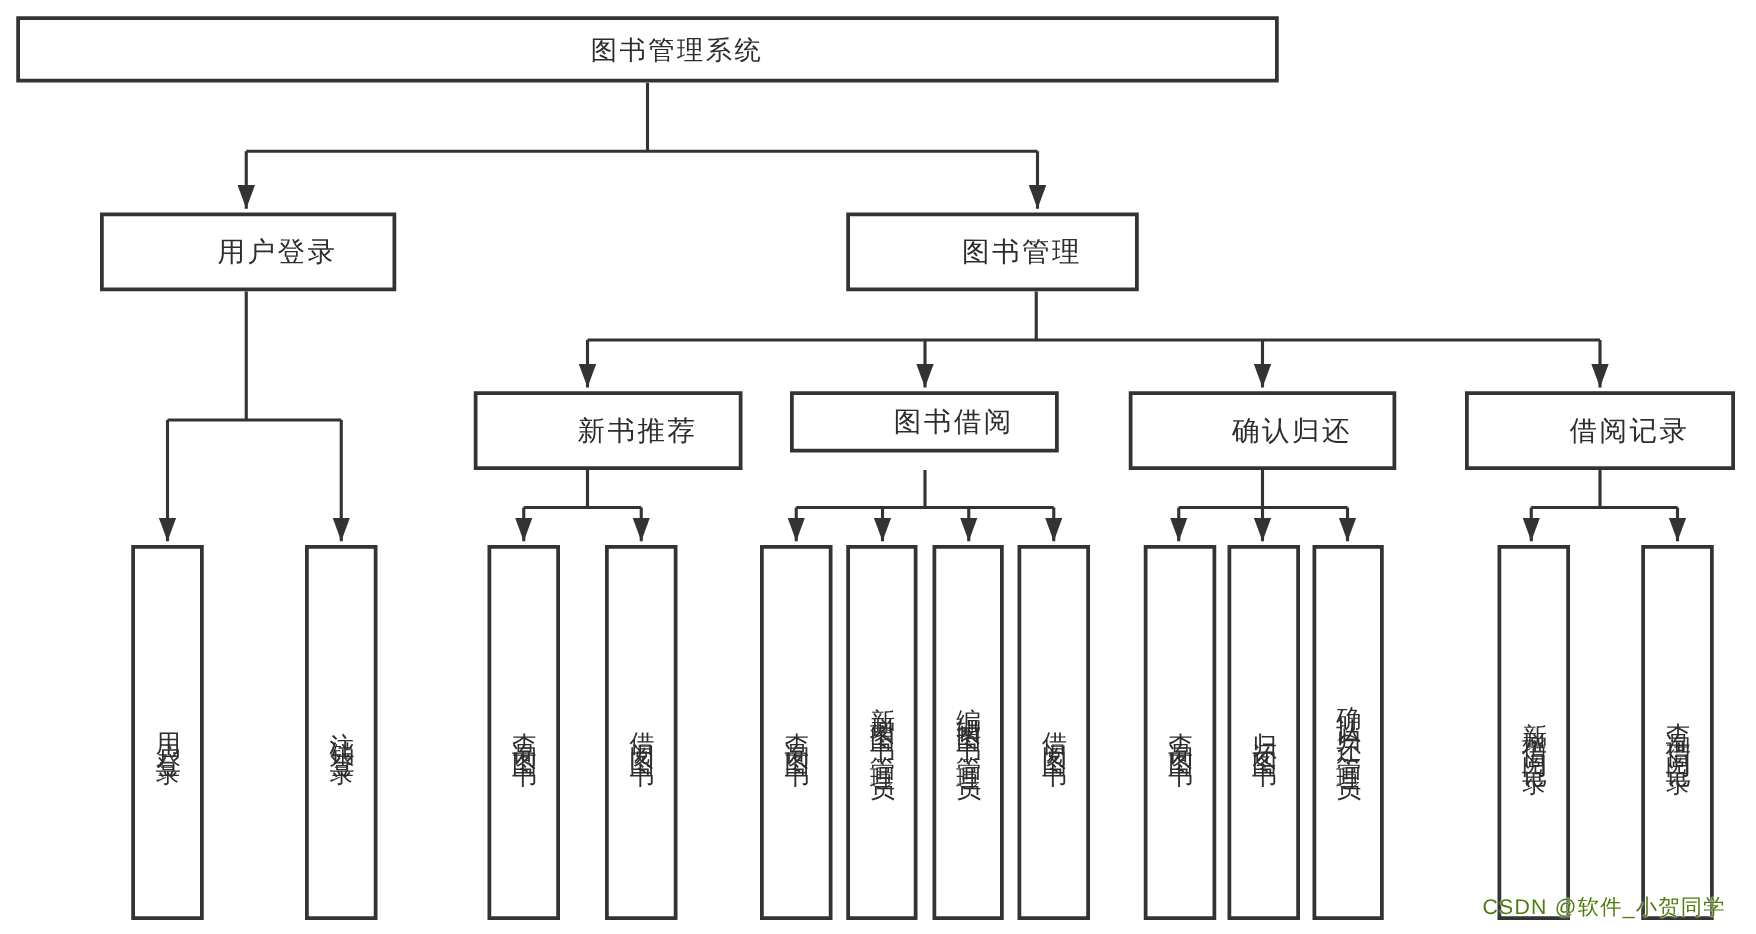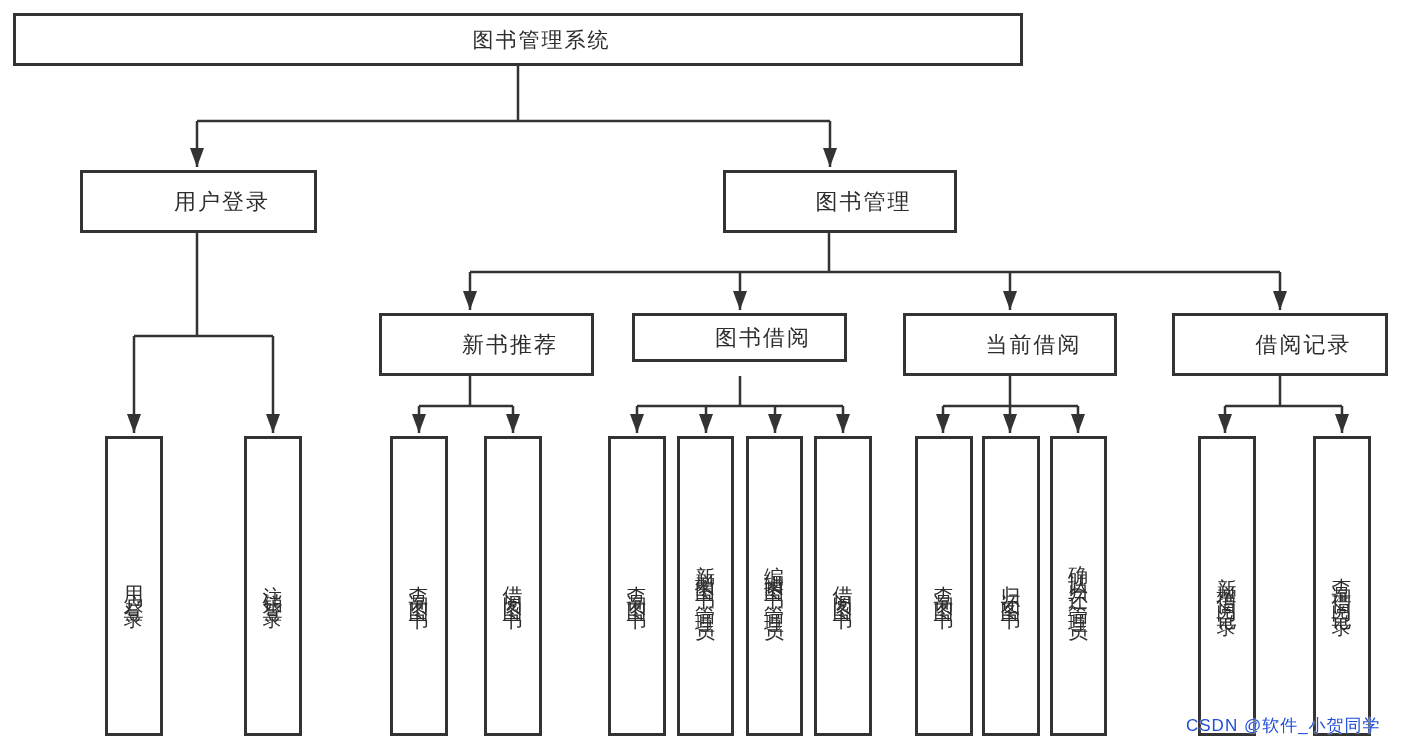--- a/index.html
+++ b/index.html
@@ -57,21 +57,21 @@
     letter-spacing: 8px;
     white-space: nowrap;
   }
   #watermark {
     position: absolute;
     left: 1186px;
     top: 714px;
     z-index: 3;
     font-size: 17px;
     letter-spacing: 1px;
-    color: #1d4ed8;
+    color: #4d7c0f;
     text-shadow: 0 0 2px #ffffff, 0 0 1px #ffffff;
     white-space: nowrap;
   }
 </style>
 </head>
 <body>
 
 <div id="stage">
 
   <svg id="wires" width="1405" height="747" viewBox="0 0 1405 747">
@@ -117,32 +117,32 @@
     </g>
   </svg>
 
   <div class="hbox root" style="left:13px; top:13px; width:1010px; height:53px">
     <span>图书管理系统</span>
   </div>
 
   <div class="hbox" style="left:80px; top:170px; width:237px; height:63px">
     <span>用户登录</span>
   </div>
-  <div class="hbox" style="left:723px; top:170px; width:234px; height:63px">
+  <div class="hbox" style="left:677px; top:170px; width:234px; height:63px">
     <span>图书管理</span>
   </div>
 
   <div class="hbox" style="left:379px; top:313px; width:215px; height:63px">
     <span>新书推荐</span>
   </div>
   <div class="hbox" style="left:632px; top:313px; width:215px; height:49px">
     <span>图书借阅</span>
   </div>
   <div class="hbox" style="left:903px; top:313px; width:214px; height:63px">
-    <span>当前借阅</span>
+    <span>确认归还</span>
   </div>
   <div class="hbox" style="left:1172px; top:313px; width:216px; height:63px">
     <span>借阅记录</span>
   </div>
 
   <div class="vbox" style="left:105px; width:58px">
     <span class="vtext">用户登录</span>
   </div>
   <div class="vbox" style="left:244px; width:58px">
     <span class="vtext">注销登录</span>

